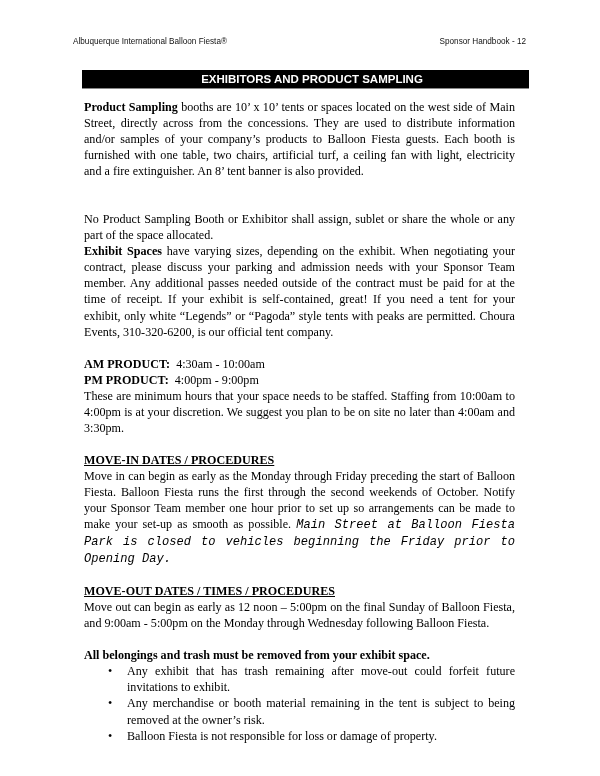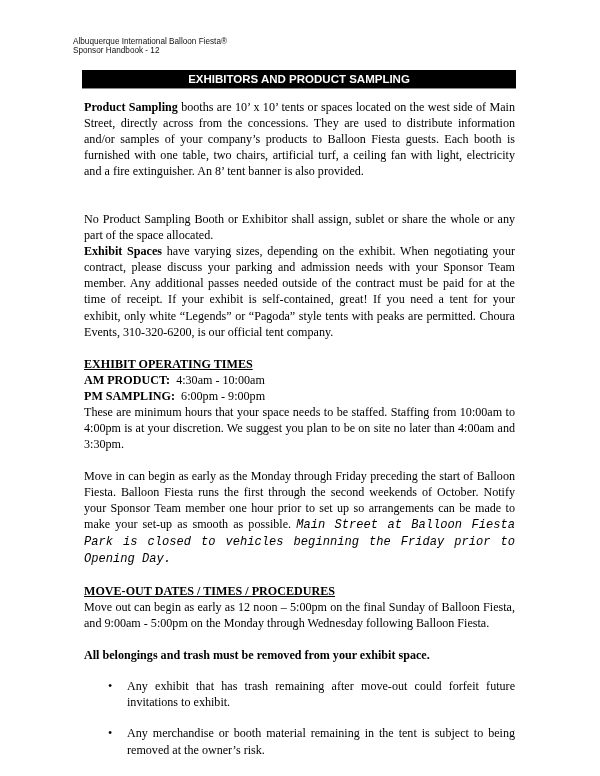--- a/index.html
+++ b/index.html
@@ -1,42 +1,42 @@
 <!DOCTYPE html>
 <html><head>
 <meta charset="utf-8">
 <style>
   html, body { margin: 0; padding: 0; background: #ffffff; }
   body { width: 600px; height: 776px; position: relative; overflow: hidden; color: #000; }
   .page-header {
     position: absolute; top: 37px; left: 73px; width: 453px;
     display: flex; justify-content: space-between;
-    font-family: "Liberation Sans", sans-serif; font-size: 8.2px; color: #111; flex-direction: column;
+    font-family: "Liberation Sans", sans-serif; font-size: 8.2px; color: #111;
   }
   .title-bar {
     position: absolute; top: 70px; left: 72px; width: 379px; height: 18px;
     background: #000; color: #fff;
     width: 379px;
     font-family: "Liberation Sans", sans-serif; font-weight: bold; font-size: 11.5px;
     display: flex; align-items: center; justify-content: center;
     box-shadow: 0 1px 0 #888;
   }
-  .title-bar { width: 379px; }
+  .title-bar { width: 379px; padding-left: 13px; }
   .content {
     position: absolute; top: 99px; left: 84px; width: 431px;
     font-family: "Liberation Serif", serif; font-size: 12.1px; line-height: 16.05px;
     text-align: justify;
   }
   .content p { margin: 0; }
   .gap { height: 16px; }
   .heading { font-weight: bold; text-decoration: underline; }
   .bold { font-weight: bold; }
   .italic { font-style: italic; font-family: Liberation Mono, monospace; }
   ul.bullets { margin: 0; padding: 0 0 0 30px; list-style: none; }
-  ul.bullets li { position: relative; padding-left: 13px; margin-top: 15px; }
+  ul.bullets li { position: relative; padding-left: 13px; }
   ul.bullets li::before {
     content: "\2022"; position: absolute; left: -6px; top: 0;
   }
 </style>
 </head>
 <body>
 
 <div class="page-header">
   <span>Albuquerque International Balloon Fiesta®</span>
   <span>Sponsor Handbook - 12</span>
@@ -46,25 +46,25 @@
   <span>EXHIBITORS AND PRODUCT SAMPLING</span>
 </div>
 
 <div class="content">
   <p><span class="bold">Product Sampling</span><span> booths are 10’ x 10’ tents or spaces located on the west side of Main Street, directly across from the concessions. They are used to distribute information and/or samples of your company’s products to Balloon Fiesta guests. Each booth is furnished with one table, two chairs, artificial turf, a ceiling fan with light, electricity and a fire extinguisher. An 8’ tent banner is also provided.</span></p>
   <div class="gap"></div>
   <div class="gap"></div>
   <p>No Product Sampling Booth or Exhibitor shall assign, sublet or share the whole or any part of the space allocated.</p>
   <p><span class="bold">Exhibit Spaces</span><span> have varying sizes, depending on the exhibit.  When negotiating your contract, please discuss your parking and admission needs with your Sponsor Team member. Any additional passes needed outside of the contract must be paid for at the time of receipt. If your exhibit is self-contained, great! If you need a tent for your exhibit, only white “Legends” or “Pagoda” style tents with peaks are permitted. Choura Events, 310-320-6200, is our official tent company.</span></p>
   <div class="gap"></div>
-  <p class="heading">EXHIBIT OPERATING TIMES</p>
   <p><span class="bold">AM PRODUCT:</span><span style="white-space:pre;">  4:30am - 10:00am</span></p>
-  <p><span class="bold">PM SAMPLING:</span><span style="white-space:pre;">  6:00pm - 9:00pm</span></p>
+  <p><span class="bold">PM PRODUCT:</span><span style="white-space:pre;">  4:00pm - 9:00pm</span></p>
   <p>These are minimum hours that your space needs to be staffed. Staffing from 10:00am to 4:00pm is at your discretion. We suggest you plan to be on site no later than 4:00am and 3:30pm.</p>
   <div class="gap"></div>
+  <p class="heading">MOVE-IN DATES / PROCEDURES</p>
   <p><span>Move in can begin as early as the Monday through Friday preceding the start of Balloon Fiesta.  Balloon Fiesta runs the first through the second weekends of October. Notify your Sponsor Team member one hour prior to set up so arrangements can be made to make your set-up as smooth as possible. </span><span class="italic">Main Street at Balloon Fiesta Park is closed to vehicles beginning the Friday prior to Opening Day.</span></p>
   <div class="gap"></div>
   <p class="heading">MOVE-OUT DATES / TIMES / PROCEDURES</p>
   <p>Move out can begin as early as 12 noon – 5:00pm on the final Sunday of Balloon Fiesta, and 9:00am - 5:00pm on the Monday through Wednesday following Balloon Fiesta.</p>
   <div class="gap"></div>
   <p class="bold">All belongings and trash must be removed from your exhibit space.</p>
   <ul class="bullets">
     <li>Any exhibit that has trash remaining after move-out could forfeit future invitations to exhibit.</li>
     <li>Any merchandise or booth material remaining in the tent is subject to being removed at the owner’s risk.</li>
     <li>Balloon Fiesta is not responsible for loss or damage of property.</li>

